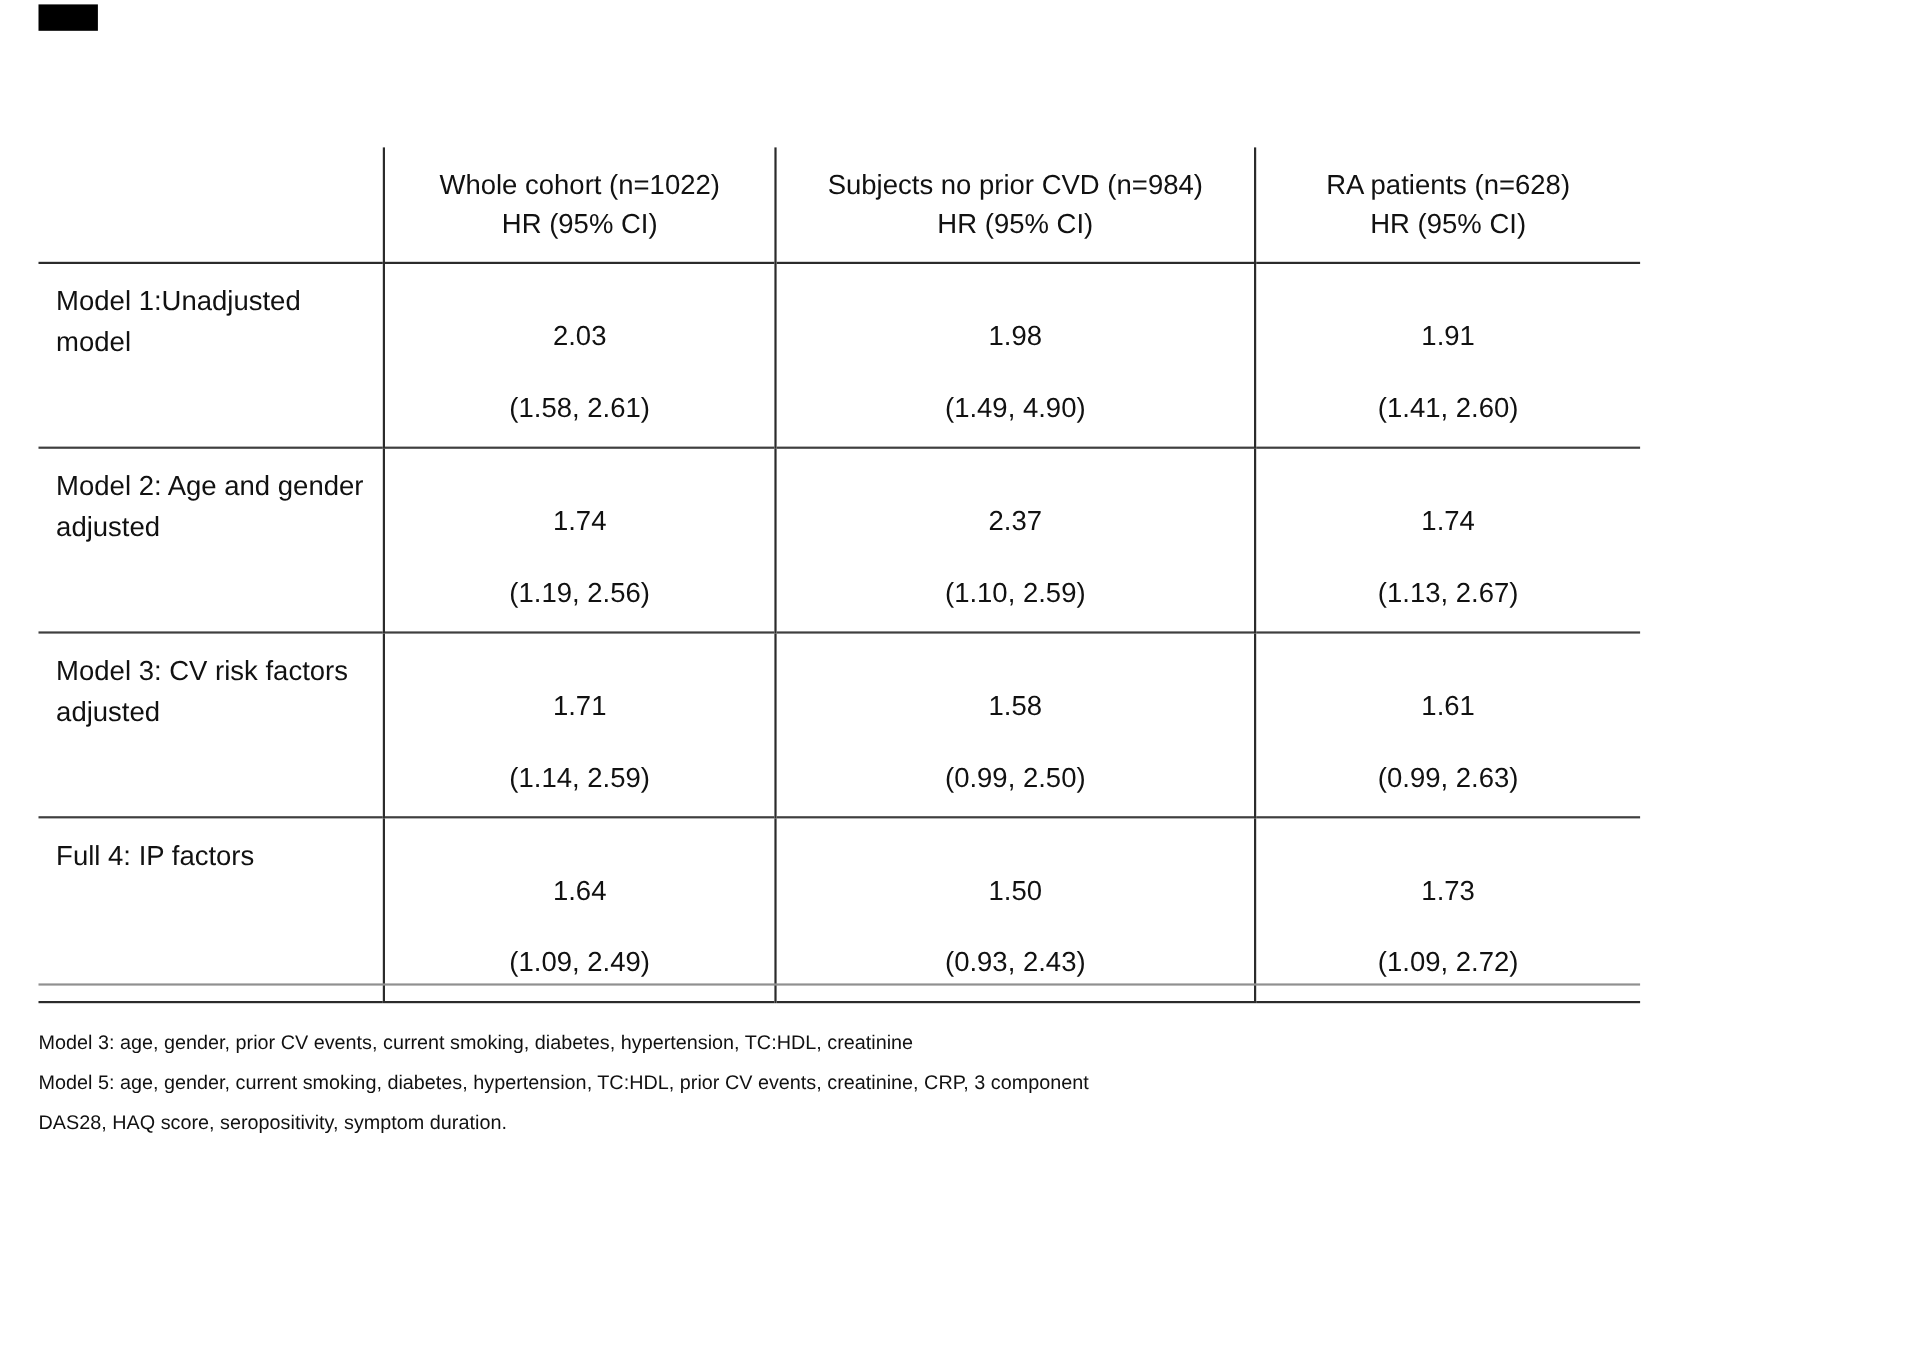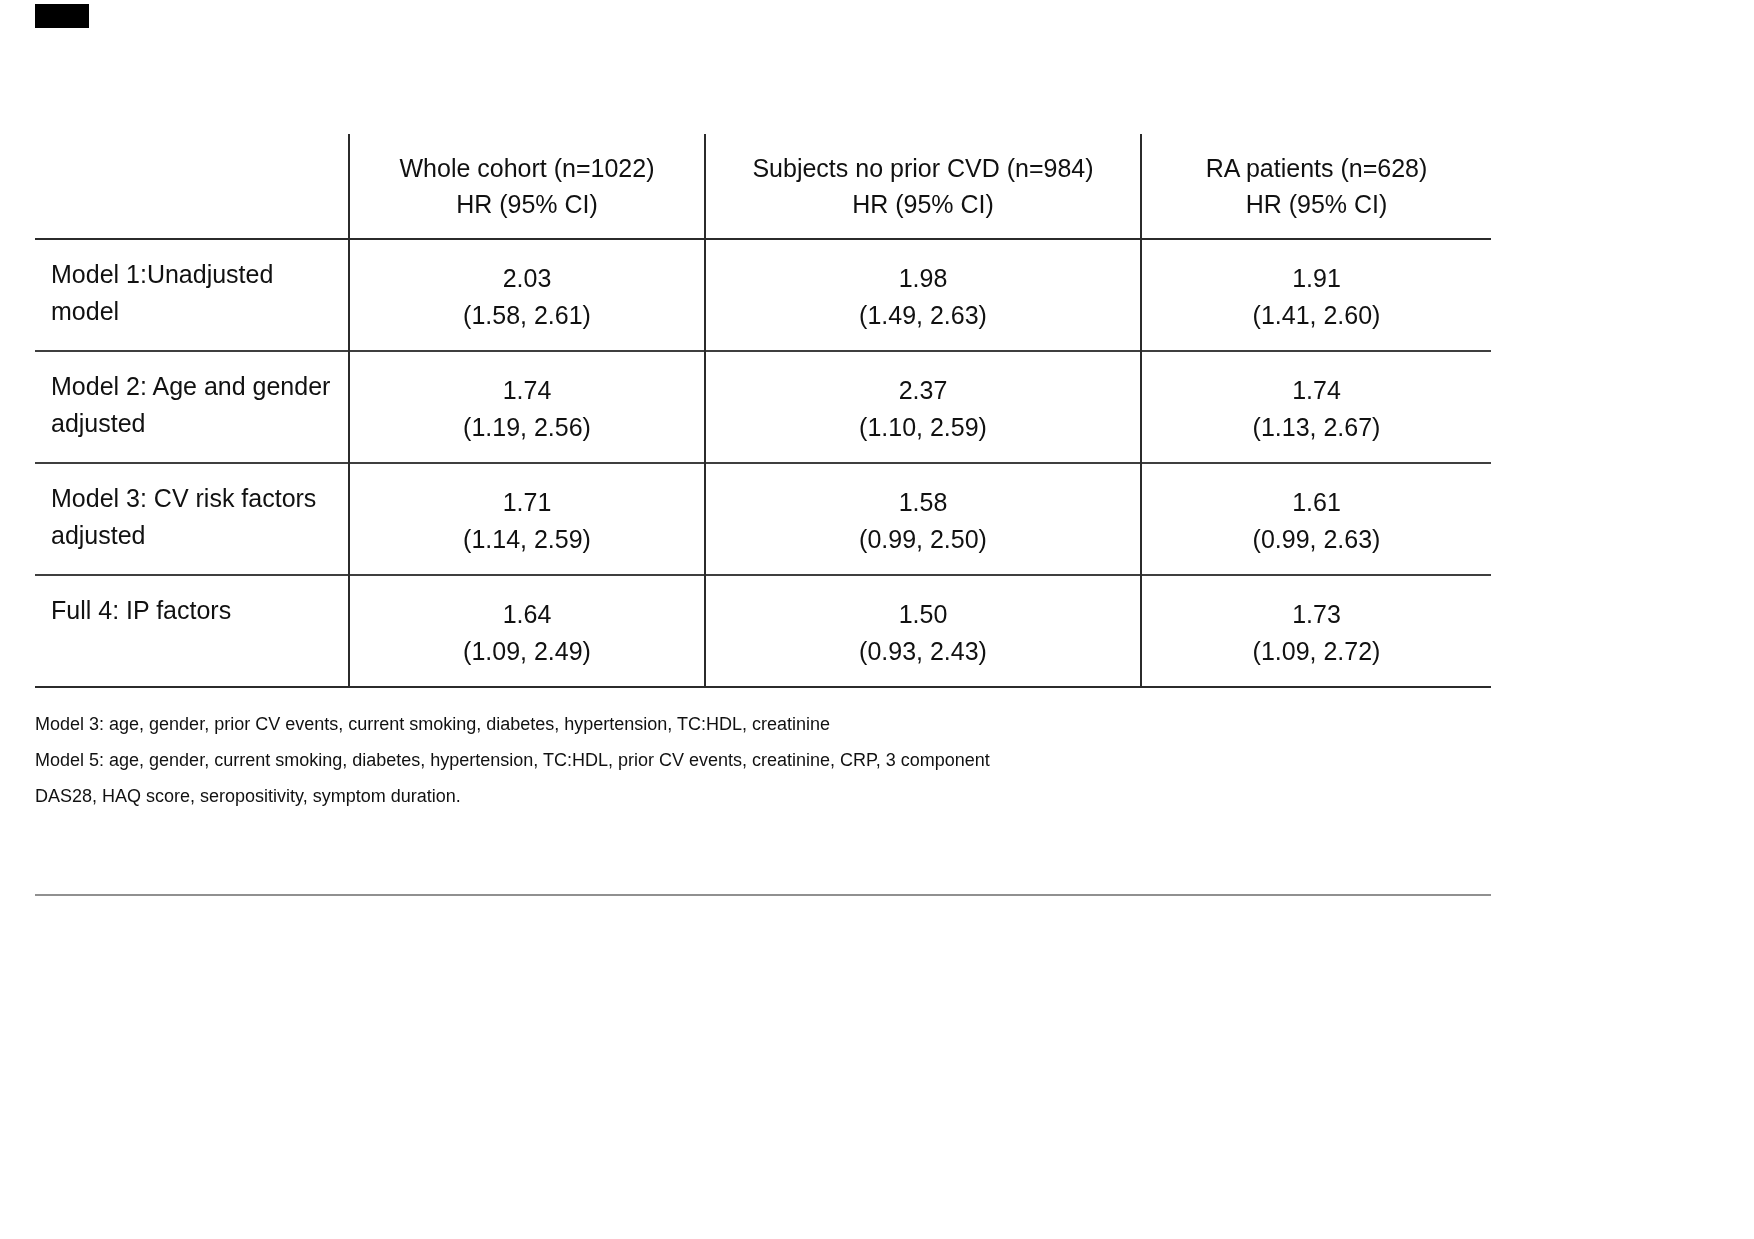--- a/index.html
+++ b/index.html
@@ -60,20 +60,21 @@
 
   .rowlabel {
     text-align: left;
     line-height: 37px;
     padding-top: 4px;
     white-space: pre-line;
   }
   td.val { text-align: center; }
   td.val .hr, td.val .ci {
     line-height: 37px;
+    margin-top: 28px;
   }
   td.val .hr { padding-top: 4px; }
   tbody tr { height: 74px; }
 
   .footnotes {
     margin-top: 18px;
     font-size: 18px;
     line-height: 36px;
   }
   .footnotes p {
@@ -126,21 +127,21 @@
       <tbody>
         <tr>
           <th class="rowlabel">Model 1:Unadjusted
 model</th>
           <td class="val vline">
             <div class="hr">2.03</div>
             <div class="ci">(1.58, 2.61)</div>
           </td>
           <td class="val vline">
             <div class="hr">1.98</div>
-            <div class="ci">(1.49, 2.63)</div>
+            <div class="ci">(1.49, 4.90)</div>
           </td>
           <td class="val vline">
             <div class="hr">1.91</div>
             <div class="ci">(1.41, 2.60)</div>
           </td>
         </tr>
         <tr>
           <th class="rowlabel">Model 2: Age and gender
 adjusted</th>
           <td class="val vline">

